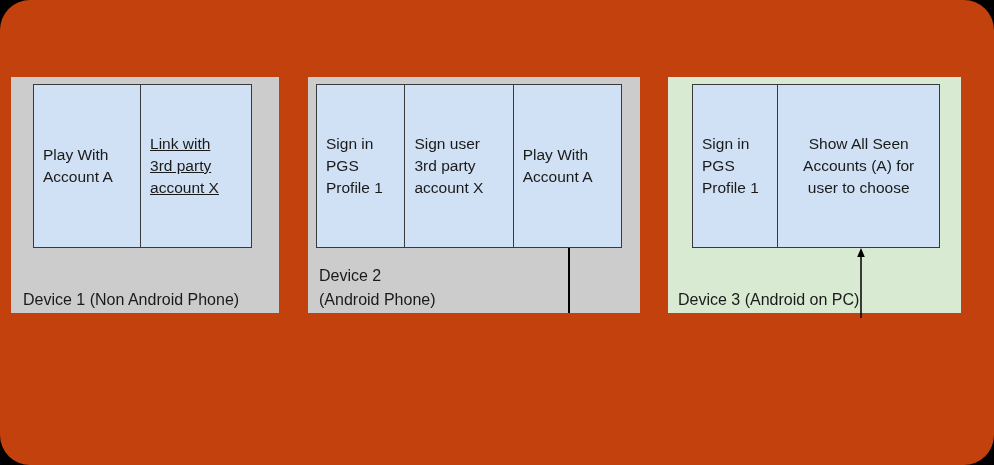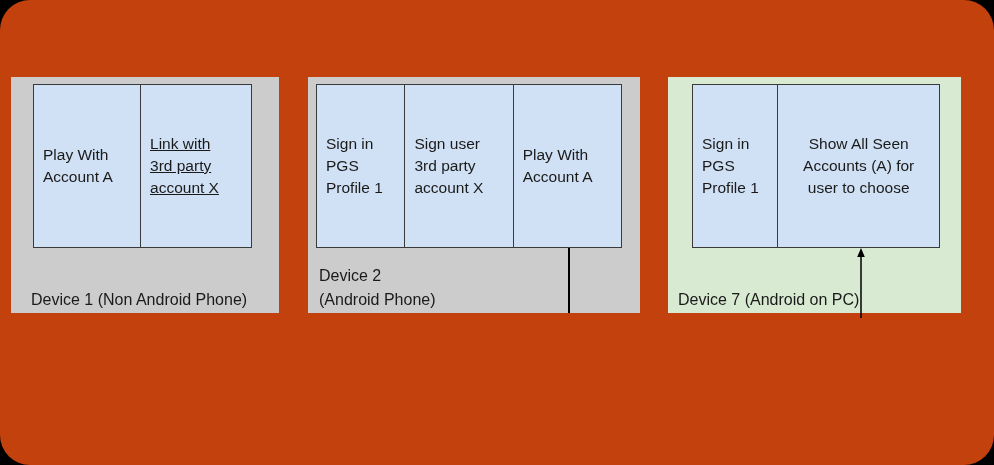--- a/index.html
+++ b/index.html
@@ -76,21 +76,21 @@
   </div>
 
   <div class="step-group" style="left:33px; top:84px; width:219px; height:164px;">
     <div class="step-cell" style="width:108px;">Play With
 Account A</div>
     <div class="step-cell" style="width:111px;text-decoration:underline;">Link with
 3rd party
 account X</div>
   </div>
 
-  <div class="panel-label" style="left:23px; top:288px; width:250px;margin-left:8px;">Device 1 (Non Android Phone)</div>
+  <div class="panel-label" style="left:23px; top:288px; width:250px;">Device 1 (Non Android Phone)</div>
 
   <div class="device-panel panel-gray" style="left:308px; top:77px; width:332px; height:236px;">
   </div>
 
   <div class="step-group" style="left:316px; top:84px; width:306px; height:164px;">
     <div class="step-cell" style="width:89px;">Sign in
 PGS
 Profile 1</div>
     <div class="step-cell" style="width:109px;">Sign user
 3rd party
@@ -116,15 +116,15 @@
 user to choose</div>
   </div>
 
   <div class="arrow-wrap" style="left:854px; top:248px;">
     <svg width="14" height="70" viewBox="0 0 14 70">
       <line x1="7" y1="70" x2="7" y2="6" stroke="#000000" stroke-width="1.5"></line>
       <polygon points="7,0 3.2,9 10.8,9" fill="#000000"></polygon>
     </svg>
   </div>
 
-  <div class="panel-label" style="left:678px; top:288px; width:280px;">Device 7 (Android on PC)</div>
+  <div class="panel-label" style="left:678px; top:288px; width:280px;">Device 3 (Android on PC)</div>
 
 </div>
 
 </body></html>

